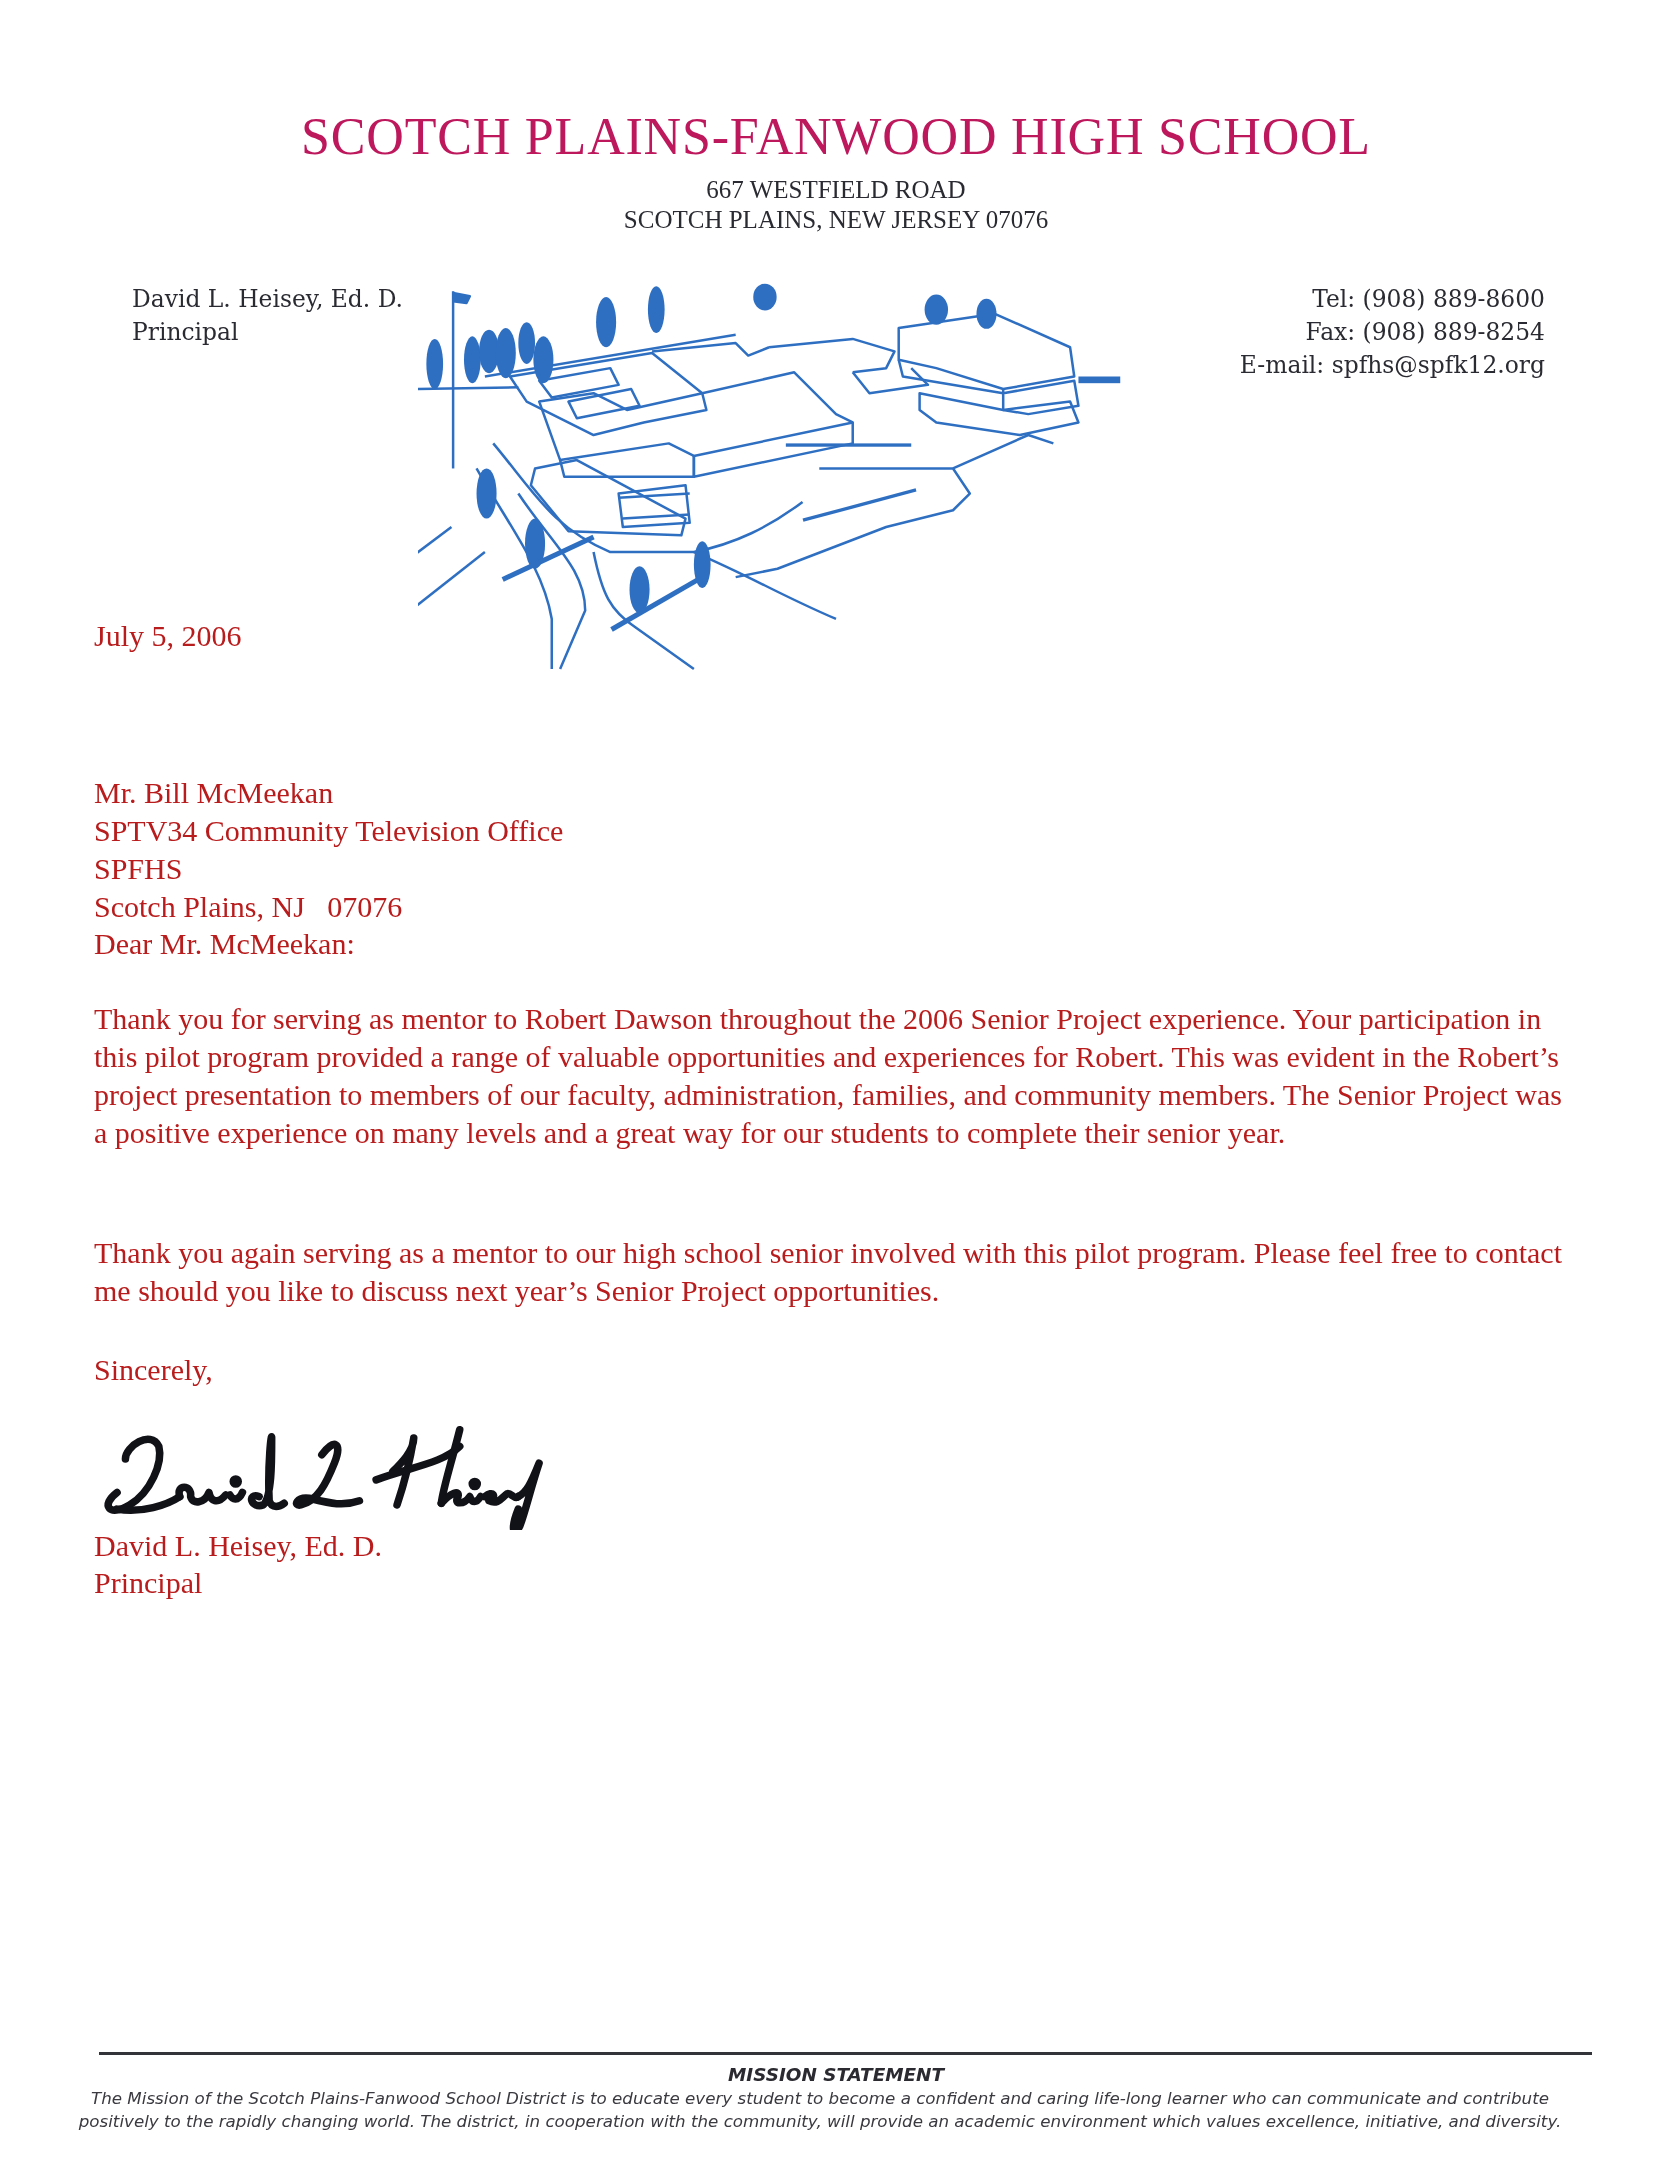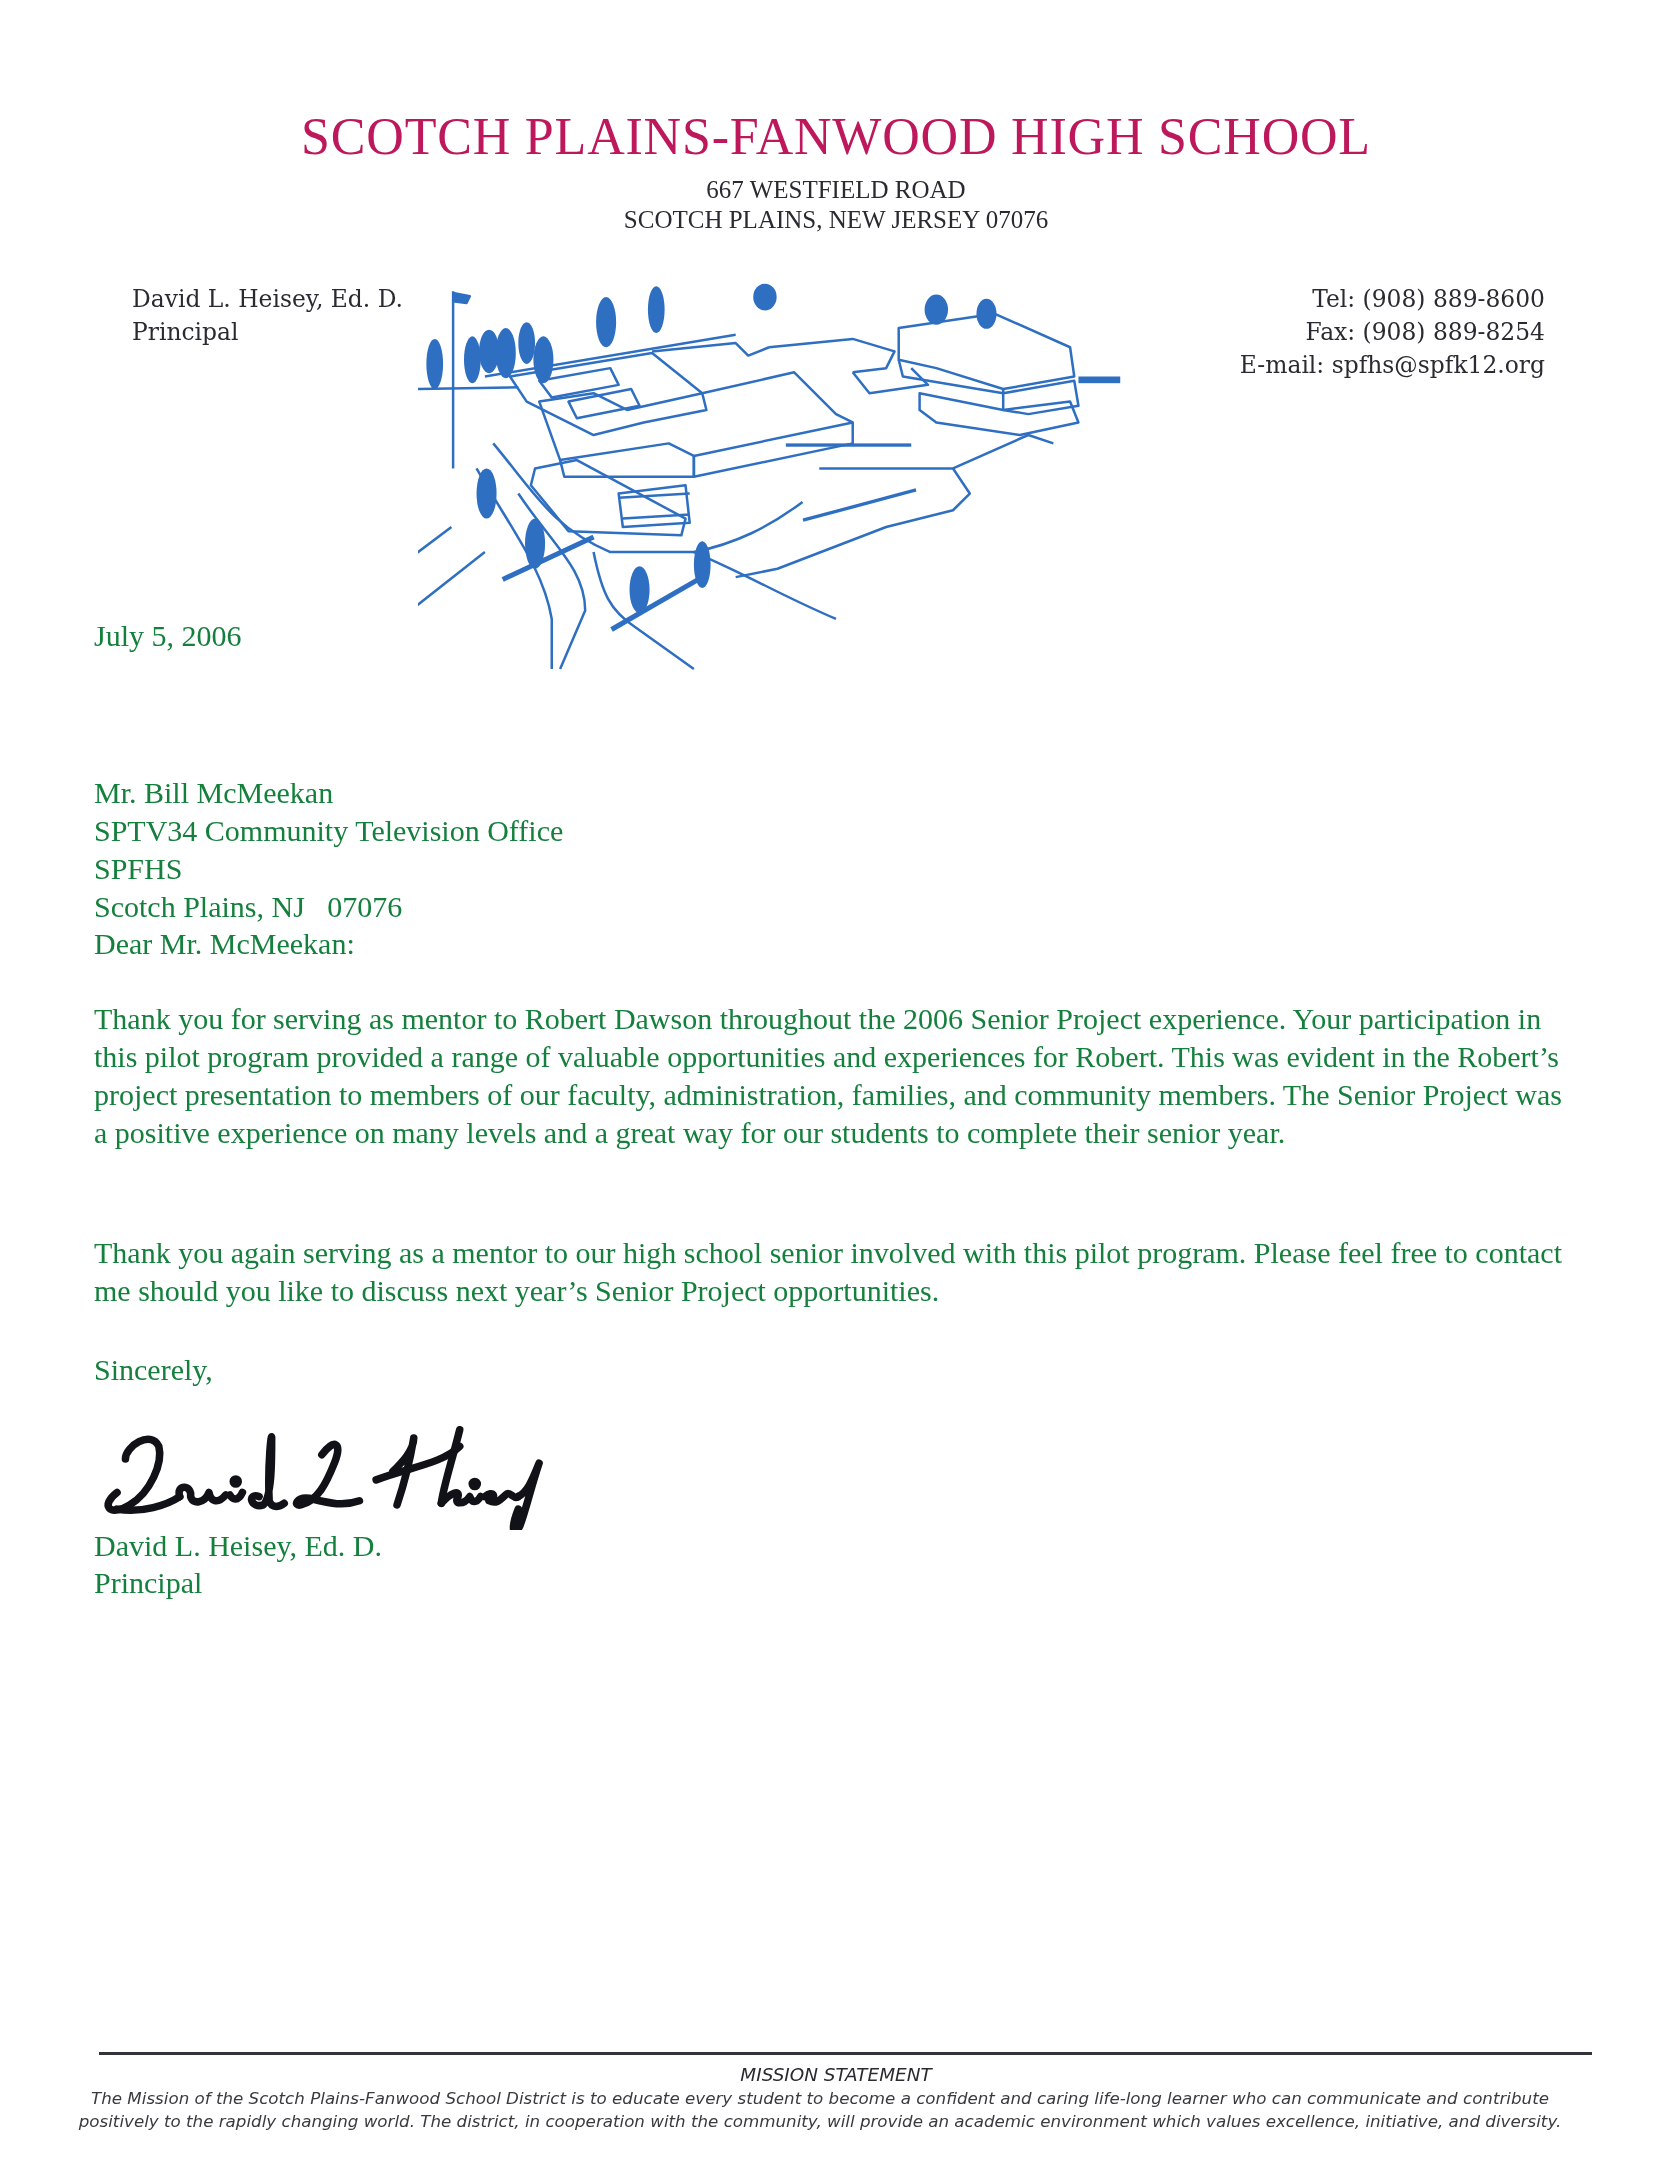--- a/index.html
+++ b/index.html
@@ -12,33 +12,33 @@
   #address1, #address2 { position: absolute; left: 0; width: 1672px; text-align: center;
     font-size: 25px; color: #2a2a32; }
   #address1 { top: 176px; }
   #address2 { top: 206px; }
 
   #principal-block { position: absolute; left: 132px; top: 283px; font-size: 23.4px; line-height: 33px; color: #2a2a32; }
   #contact-block { position: absolute; right: 127px; top: 283px; font-size: 23.4px; line-height: 33px; text-align: right; color: #2a2a32; }
 
   #building-drawing { position: absolute; left: 418px; top: 276px; width: 836px; height: 410px; }
 
-  .body-text { position: absolute; left: 94px; font-size: 30px; line-height: 38px; color: #15803d; }
+  .body-text { position: absolute; left: 94px; font-size: 30px; line-height: 38px; color: #b91c1c; }
   #date { top: 617px; }
   #recipient { top: 774px; }
   #salutation { top: 925px; }
   #para1 { top: 1000px; width: 1472px; line-height: 38px; }
   #para2 { top: 1234px; width: 1472px; line-height: 38px; }
   #closing { top: 1351px; }
   #signature { position: absolute; left: 92px; top: 1413px; width: 468px; height: 117px; }
   #sig-name { top: 1527px; line-height: 37px; }
 
   #mission-rule { position: absolute; left: 99px; top: 2052px; width: 1493px; height: 2.5px; background: #33333a; }
   #mission-title { position: absolute; left: 0; width: 1672px; top: 2064px; text-align: center;
-    font-family: "DejaVu Sans", "Liberation Sans", sans-serif; font-weight: normal; font-style: italic;
+    font-family: "DejaVu Sans", "Liberation Sans", sans-serif; font-weight: bold; font-style: italic;
     font-size: 18.4px; color: #2a2a30; }
   #mission-text { position: absolute; left: 59px; width: 1522px; top: 2087px; text-align: center;
     font-family: "DejaVu Sans", "Liberation Sans", sans-serif; font-style: italic; font-size: 16.7px;
     line-height: 23.4px; color: #3a3a40; }
 </style>
 </head>
 <body>
 
 <div>
   <div id="school-name" class="serif">SCOTCH PLAINS-FANWOOD HIGH SCHOOL</div>

